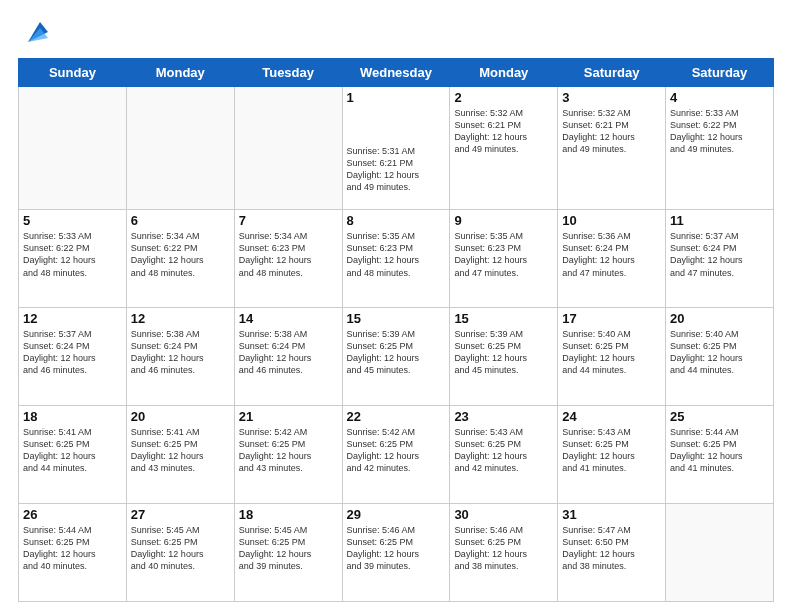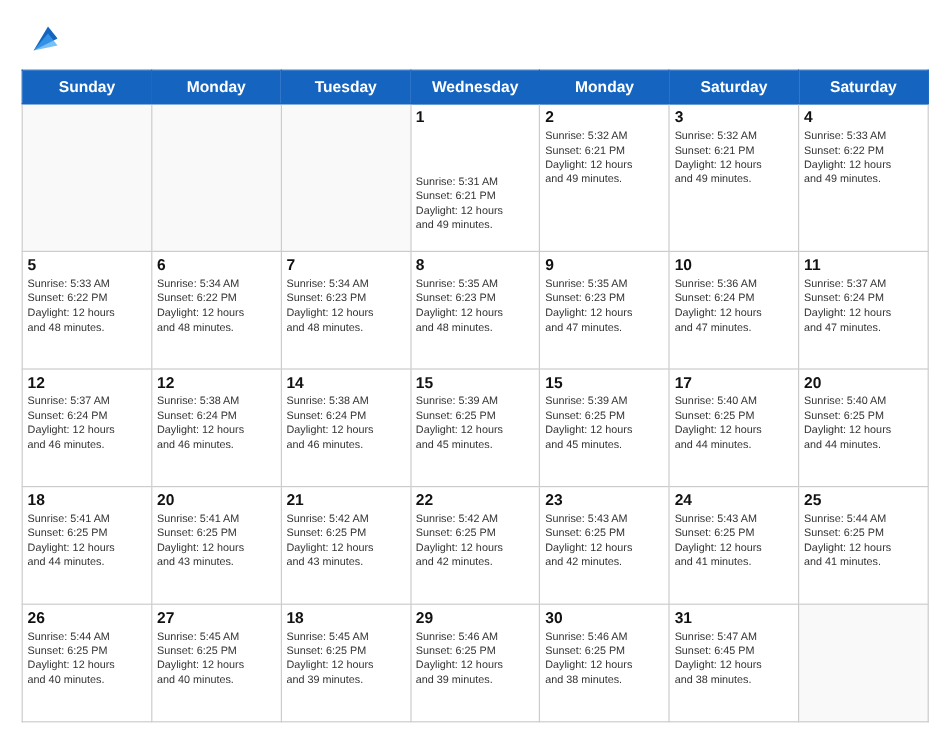--- a/index.html
+++ b/index.html
@@ -346,21 +346,21 @@
           <td>
             <span class="day-num">30</span>
             <div class="day-info" style="white-space: pre-line;">Sunrise: 5:46 AM
 Sunset: 6:25 PM
 Daylight: 12 hours
 and 38 minutes.</div>
           </td>
           <td>
             <span class="day-num">31</span>
             <div class="day-info" style="white-space: pre-line;">Sunrise: 5:47 AM
-Sunset: 6:45 PM
+Sunset: 6:50 PM
 Daylight: 12 hours
 and 38 minutes.</div>
           </td>
           <td class="empty"></td>
         </tr>
       </tbody>
   </table>
 </div>
 
 </body></html>

